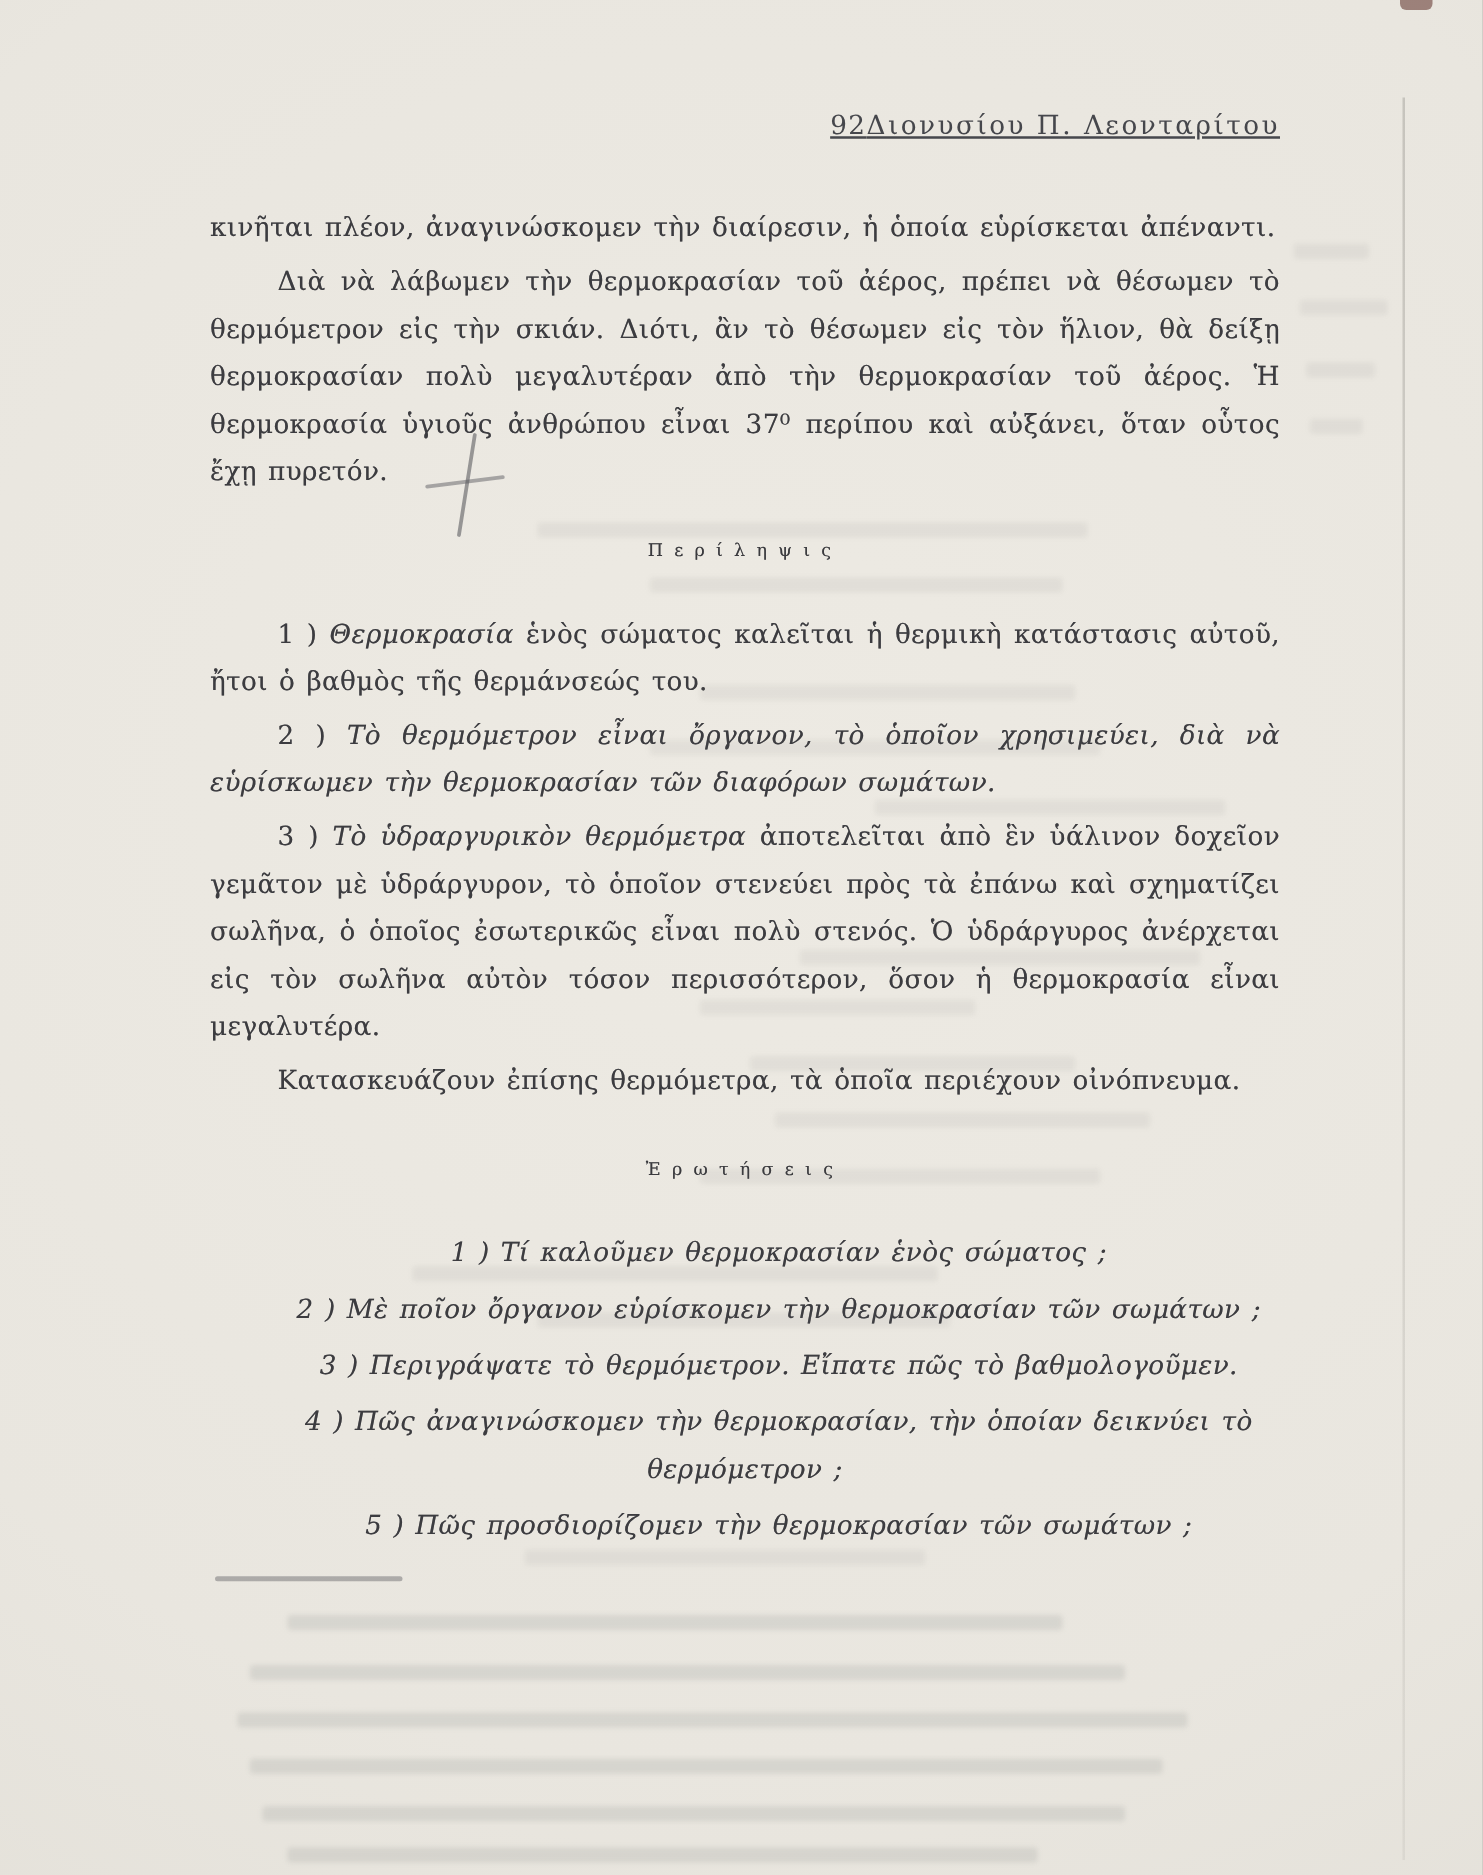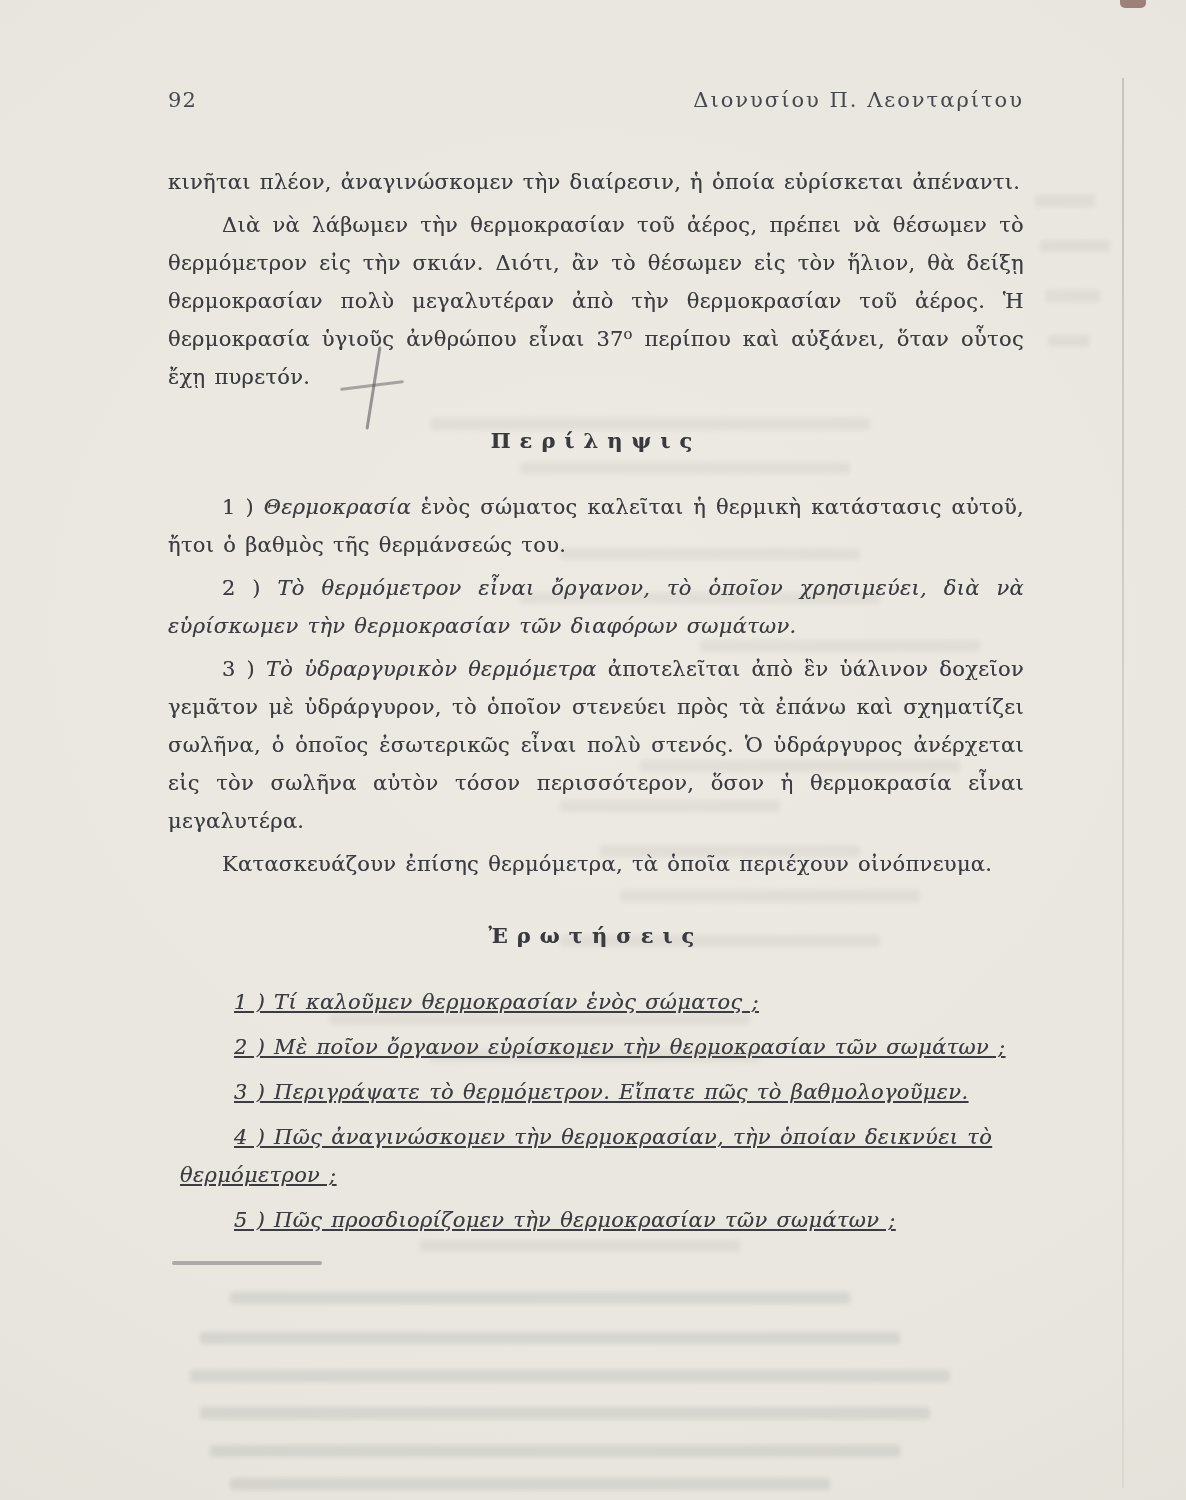--- a/index.html
+++ b/index.html
@@ -15,25 +15,26 @@
       radial-gradient(ellipse 130% 95% at 50% 42%, #edeae3 0%, #e9e6df 55%, #dfdcd4 100%);
     color: #3c3c40;
   }
 
   
   .page-header {
     position: absolute;
     top: 88px; left: 168px;
     width: 856px;
     display: flex;
-    justify-content: space-between;
+    justify-content: flex-end;
     align-items: baseline;
     font-size: 21px;
     letter-spacing: 1.2px;
     color: #46474c;
+    text-decoration: underline;
   }
   .running-head { letter-spacing: 2px; }
 
   
   .text-block {
     position: absolute;
     top: 163px; left: 168px;
     width: 856px;
     font-size: 21px;
     line-height: 38px;
@@ -41,30 +42,30 @@
     word-spacing: 2px;
     text-align: justify;
     color: #3c3c40;
     text-shadow: 0 0 0.5px rgba(60,60,64,0.55);
   }
   .para { margin: 0 0 5px; }
   .para.indent { text-indent: 54px; }
   .it { font-style: italic; }
 
   .section-heading {
-    font-size: 21px;
-    font-weight: 700;
+    font-size: 14px;
+    font-weight: 400;
     letter-spacing: 9px;
     text-align: center;
     text-indent: 0;
     margin: 26px 0 28px;
     color: #3a3a3e;
   }
   .questions-heading { margin-top: 34px; }
-  .question { text-align: left; margin: 0 12px 7px; text-decoration: underline; }
+  .question { text-align: center; margin: 0 12px 7px; }
 
   
   .pencil-mark { position: absolute; left: 338px; top: 346px; width: 72px; height: 86px; filter: blur(0.4px); }
   .pencil-stroke-v {
     position: absolute; left: 34px; top: 0;
     width: 3px; height: 84px;
     background: rgba(80,80,86,0.55);
     border-radius: 2px;
     transform: rotate(9deg);
   }

